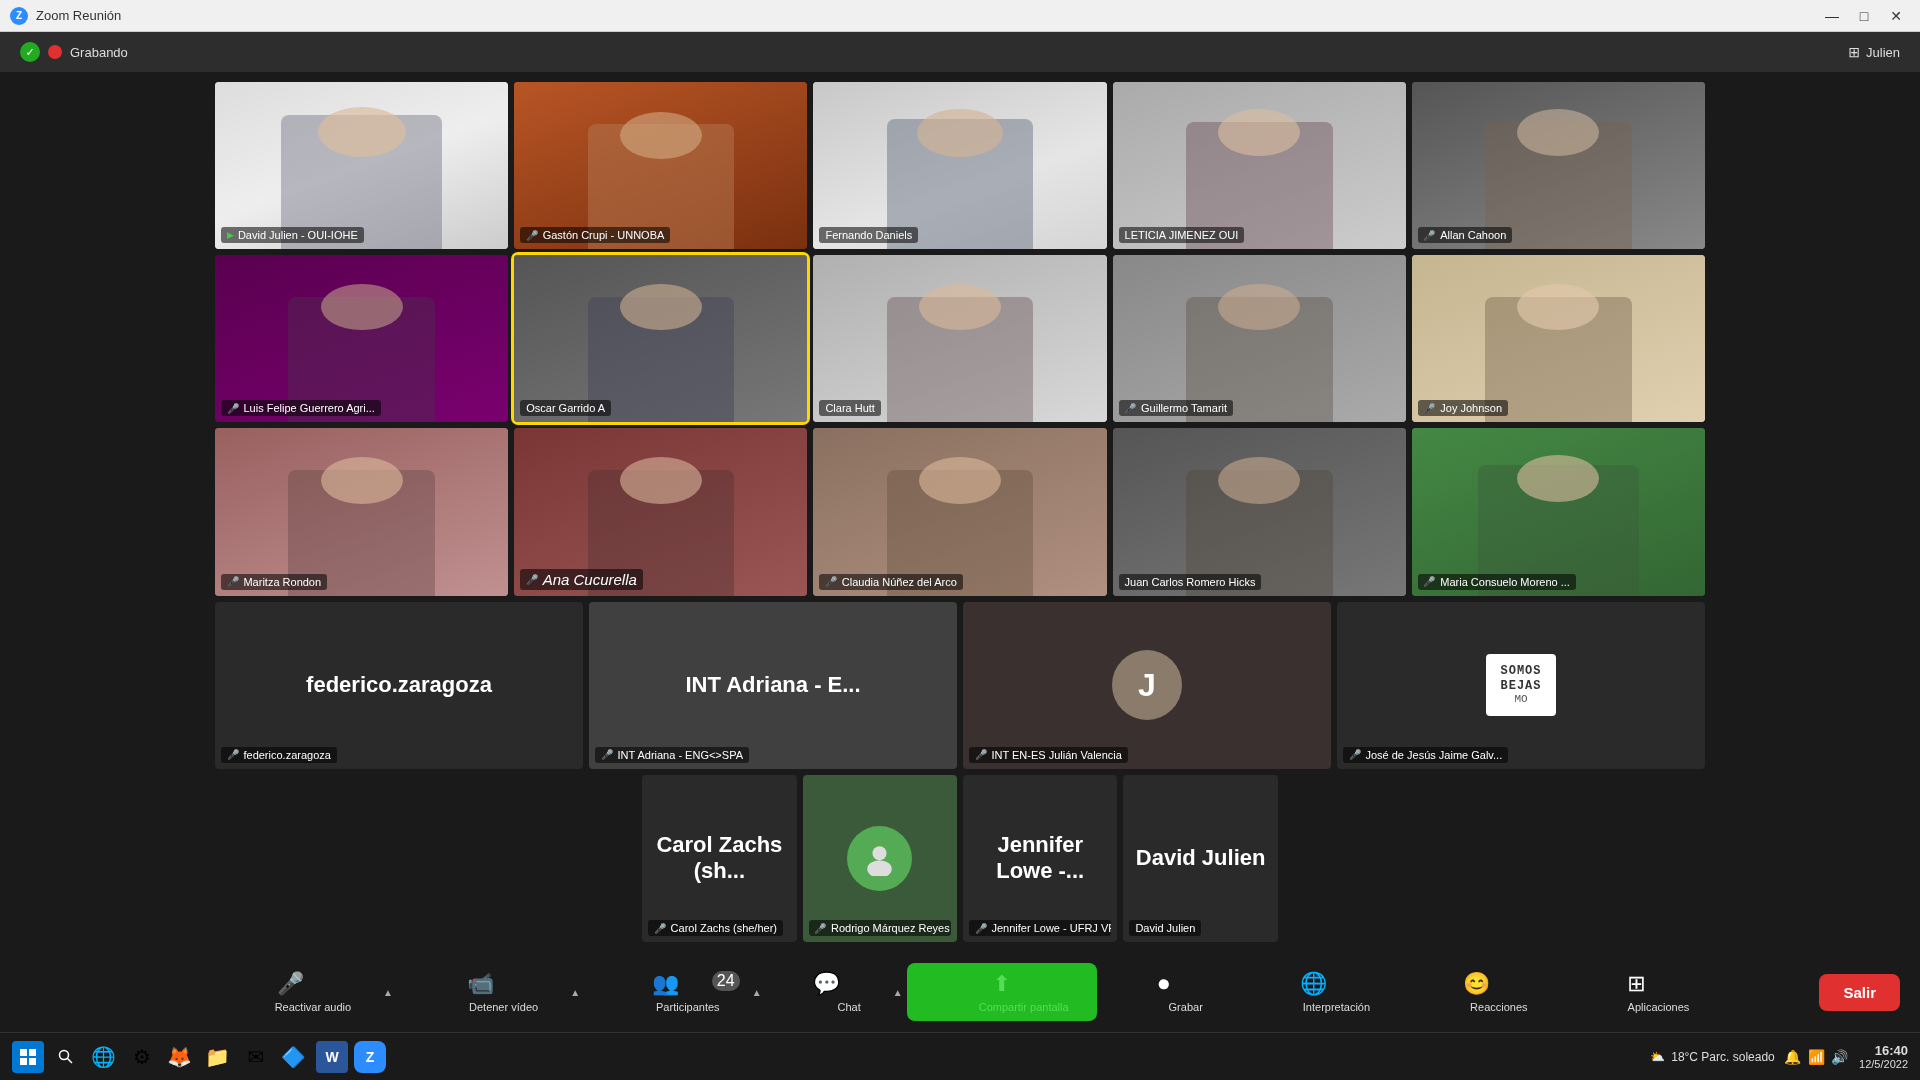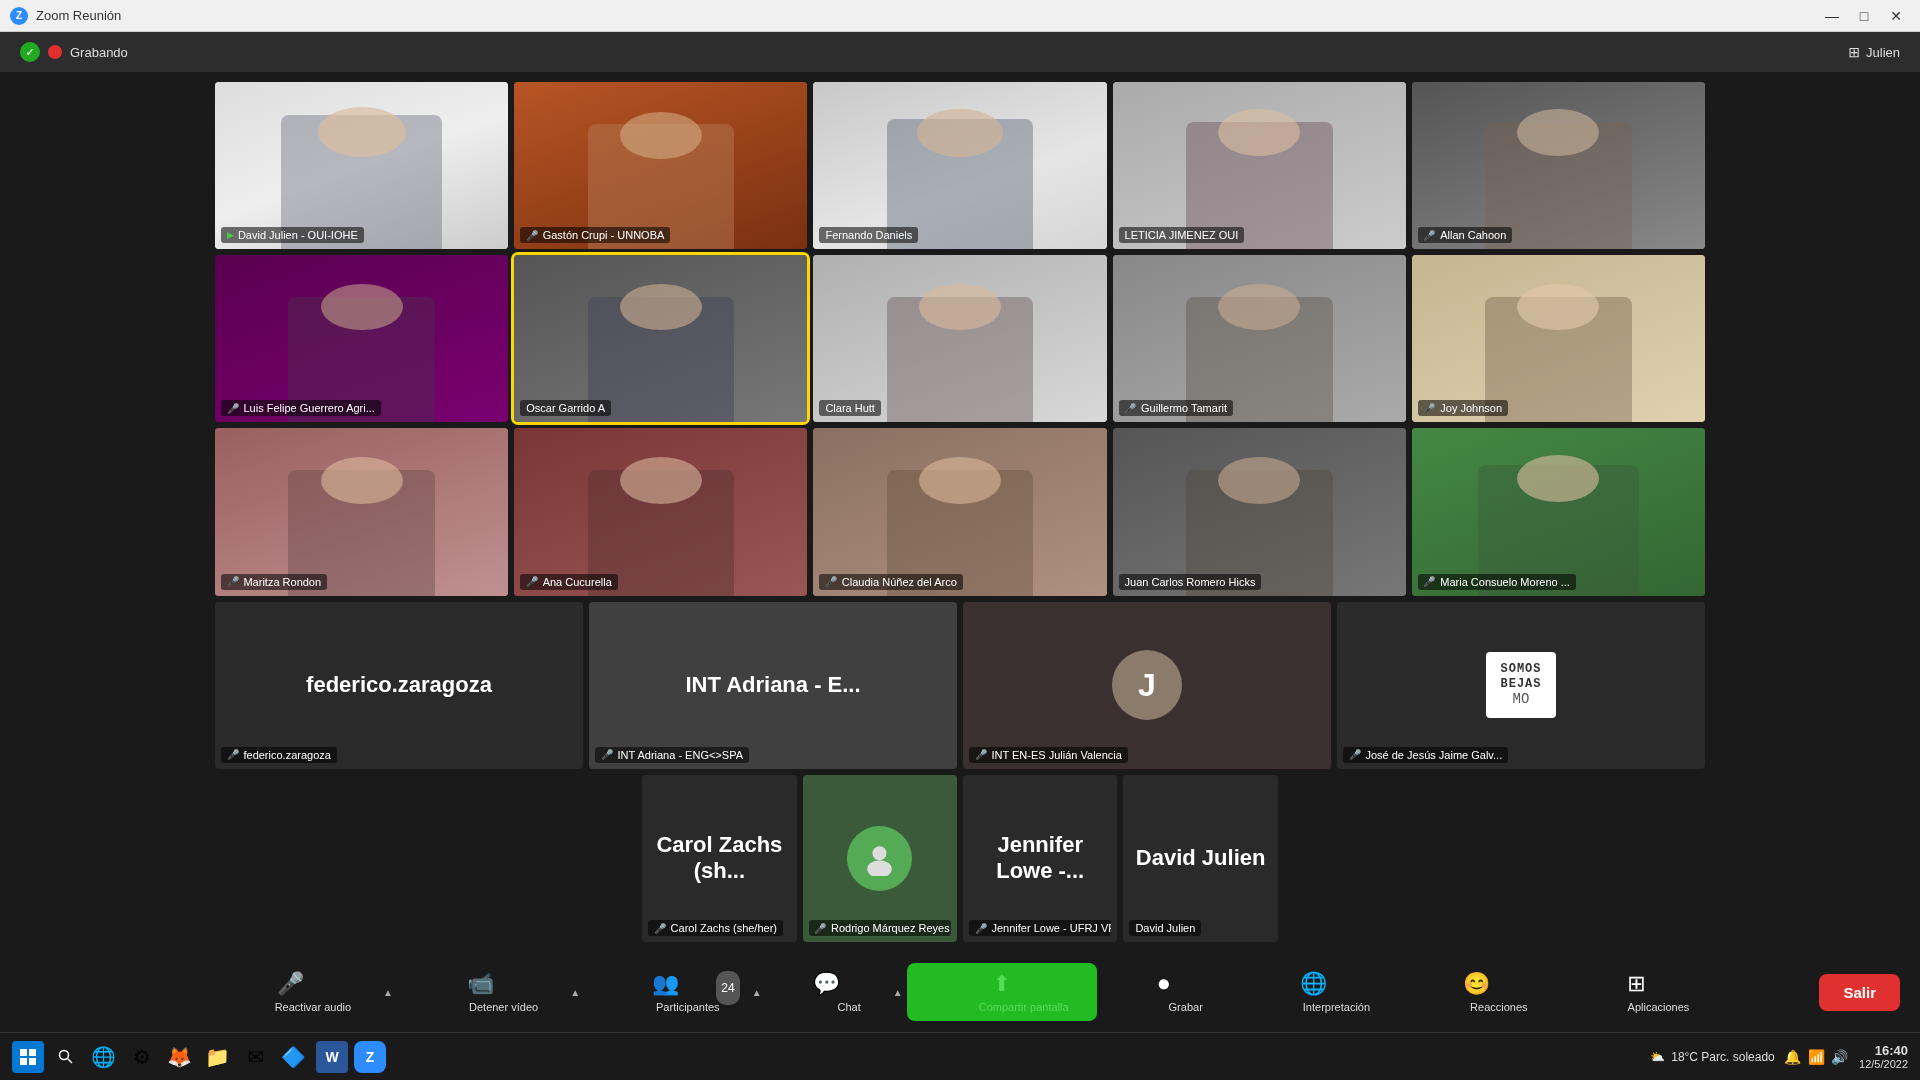--- a/index.html
+++ b/index.html
@@ -234,22 +234,22 @@
       font-size: 15px;
       font-weight: 600;
       padding: 10px 24px;
       border-radius: 8px;
       cursor: pointer;
     }
 
     .participants-badge {
       background: #555;
       color: white;
-      font-size: 12px;
-      padding: 10px 5px;
+      font-size: 16px;
+      padding: 1px 5px;
       border-radius: 10px;
       position: absolute;
       top: 8px;
       right: 8px;
     }
 
     .share-btn {
       background: #22bb22;
       border-radius: 8px;
     }
@@ -499,21 +499,21 @@
 
     <div class="video-tile tile-ana">
       <div class="video-tile-inner">
         <div style="width:100%;height:100%;background:linear-gradient(160deg,#7a3535 0%,#9a5555 100%);display:flex;align-items:center;justify-content:center;">
           <div style="width:50%;height:75%;background:rgba(80,50,50,0.4);border-radius:8px 8px 0 0;position:absolute;bottom:0;"></div>
           <div style="width:28%;height:28%;background:rgba(215,180,155,0.6);border-radius:50%;position:absolute;top:17%;"></div>
         </div>
       </div>
       <div class="name-label">
         <span class="mute-icon">🎤</span>
-        <span style="font-size:11px;">Ana Cucurella</span>
+        <span style="font-size:15px;font-style:italic;">Ana Cucurella</span>
       </div>
     </div>
 
     <div class="video-tile tile-claudia">
       <div class="video-tile-inner">
         <div style="width:100%;height:100%;background:linear-gradient(160deg,#8a7060 0%,#b09080 100%);display:flex;align-items:center;justify-content:center;">
           <div style="width:50%;height:75%;background:rgba(100,80,60,0.4);border-radius:8px 8px 0 0;position:absolute;bottom:0;"></div>
           <div style="width:28%;height:28%;background:rgba(220,185,155,0.6);border-radius:50%;position:absolute;top:17%;"></div>
         </div>
       </div>
@@ -580,21 +580,21 @@
         <span class="mute-icon">🎤</span>
         <span style="font-size:11px;">INT EN-ES Julián Valencia</span>
       </div>
     </div>
 
     <div class="video-tile text-tile" style="background:#2a2a2a;">
       <div style="display:flex;flex-direction:column;align-items:center;justify-content:center;width:100%;height:100%;font-family:Liberation Mono, monospace;">
         <div style="background:white;padding:10px 14px;border-radius:4px;text-align:center;line-height:1.2;">
           <div style="font-size:12px;font-weight:900;color:#333;letter-spacing:1px;">SOMOS</div>
           <div style="font-size:12px;font-weight:900;color:#333;letter-spacing:1px;">BEJAS</div>
-          <div style="font-size:14px;color:#555;">MO</div>
+          <div style="font-size:11px;color:#555;">MO</div>
         </div>
       </div>
       <div class="name-label">
         <span class="mute-icon">🎤</span>
         <span style="font-size:11px;">José de Jesús Jaime Galv...</span>
       </div>
     </div>
 
   </div>
 

